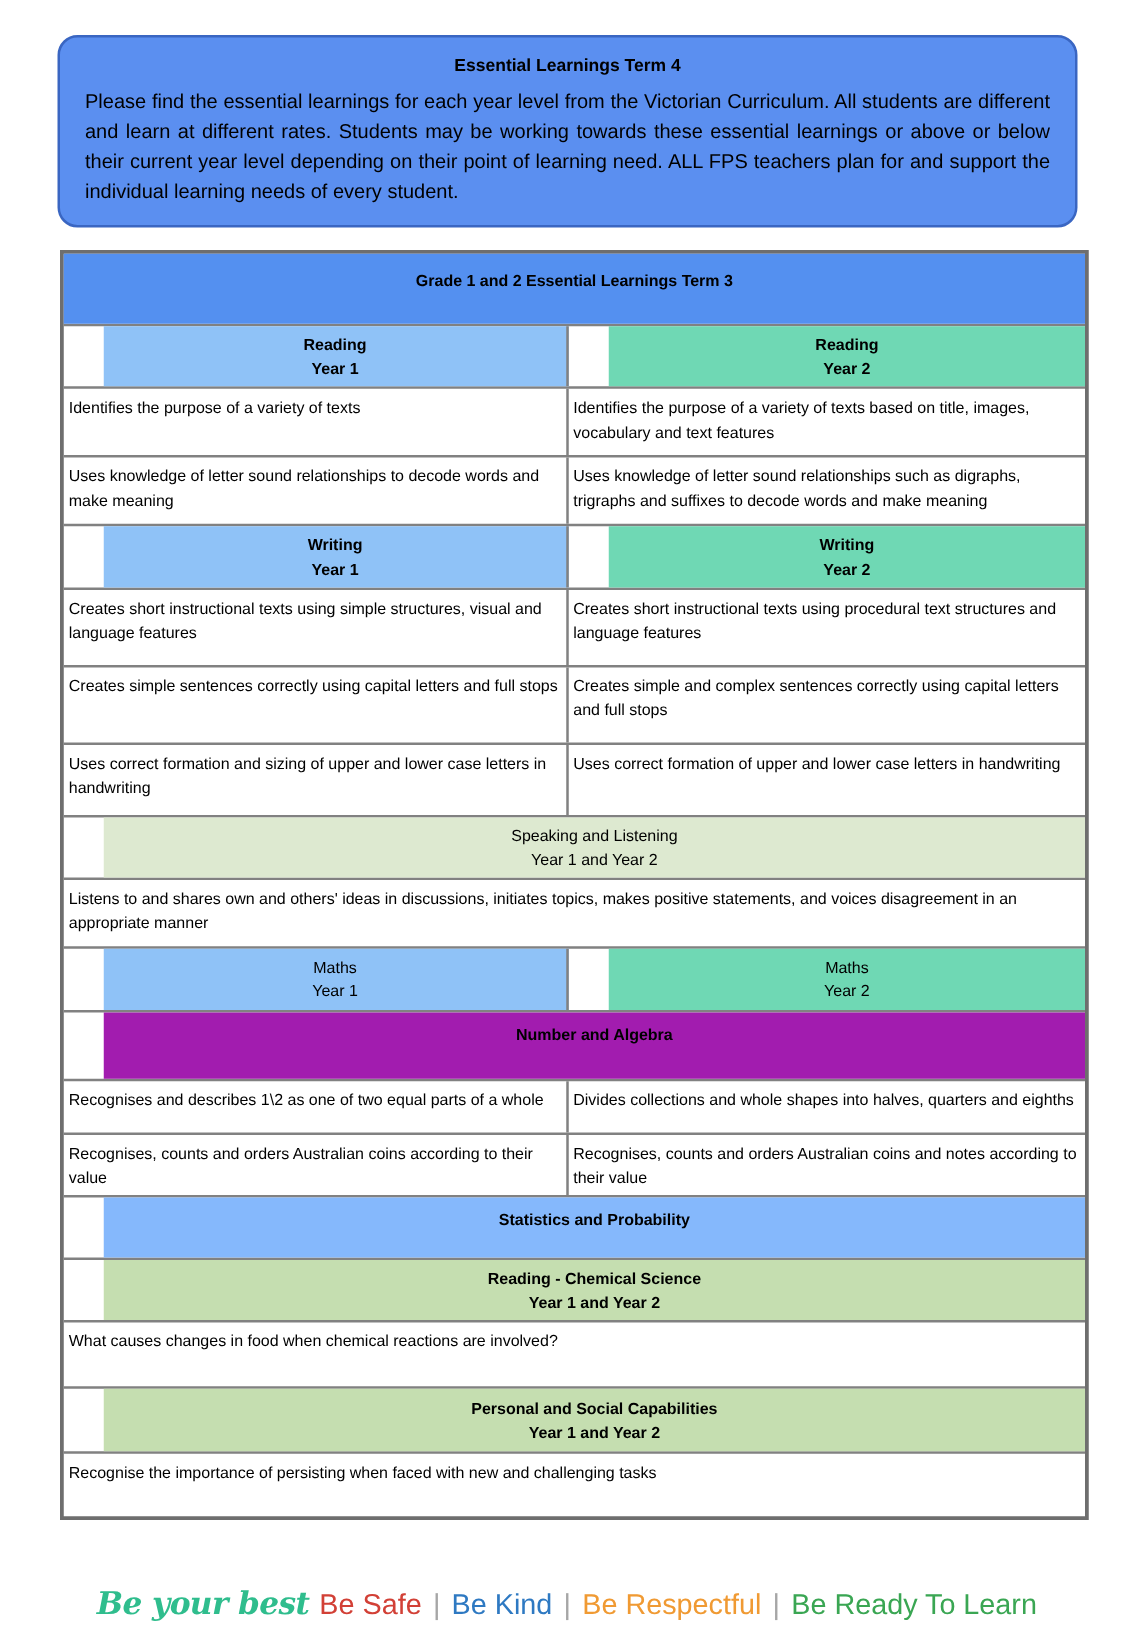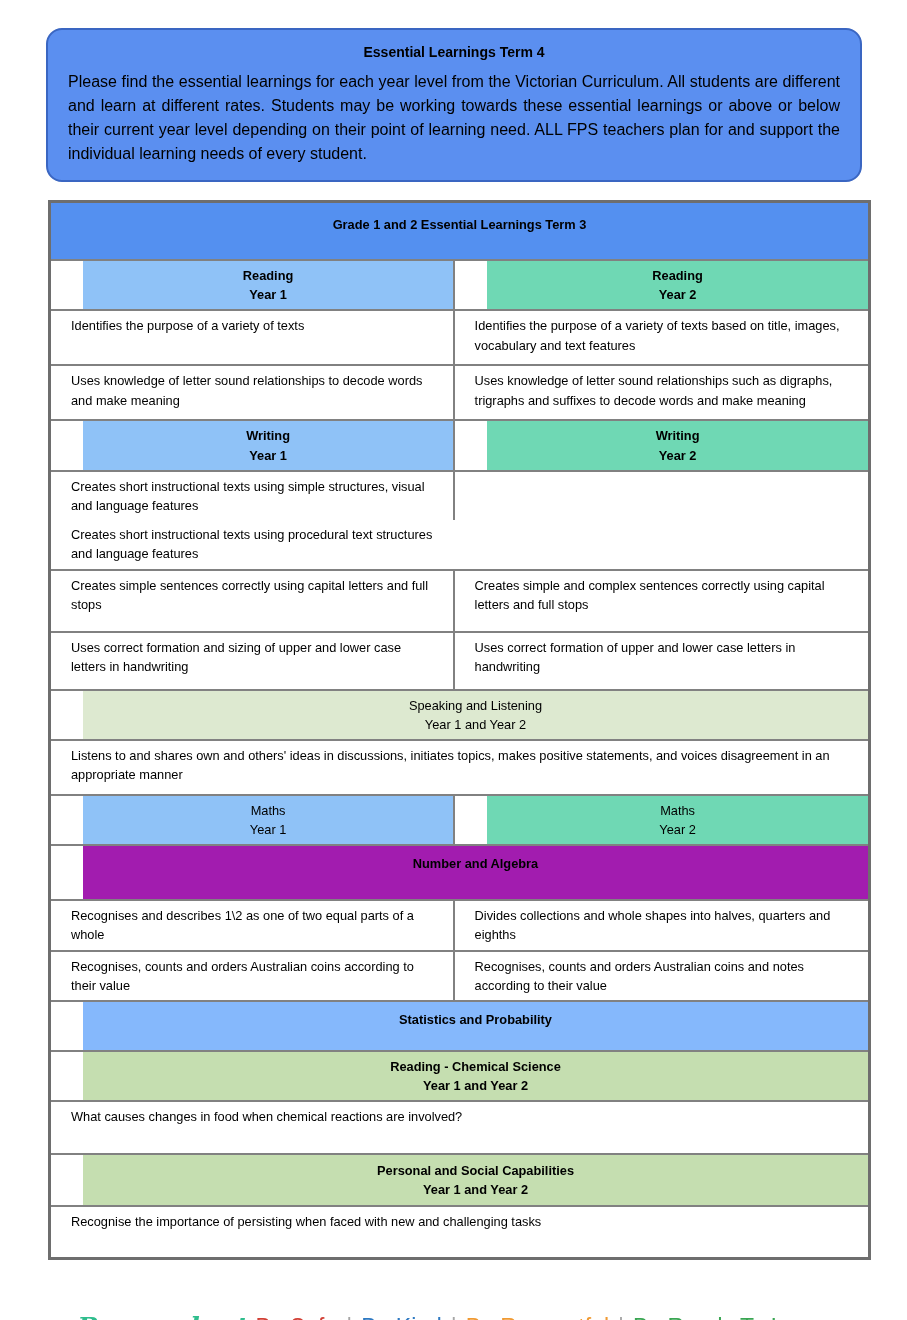--- a/index.html
+++ b/index.html
@@ -21,21 +21,21 @@
   .hero-body{font-size:16px;line-height:1.5;text-align:justify;margin:0;color:#000;}
 
   
   .elt{
     margin:18px 0 0 48px;width:823px;
     border:3px solid #6e6e6e;
     box-sizing:border-box;background:#fff;
   }
   .row{display:flex;border-top:2px solid #818181;box-sizing:border-box;}
   .title-row{border-top:none;}
-  .cell{box-sizing:border-box;padding:5px 20px;font-size:12.8px;line-height:1.5;color:#000;}
+  .cell{box-sizing:border-box;padding:5px 4px;font-size:12.8px;line-height:1.5;color:#000;}
   .c1{width:49.4%;border-right:2px solid #818181;}
   .c2{width:50.6%;}
   .full{width:100%;}
   .head{display:flex;flex-direction:column;justify-content:center;text-align:center;margin-left:32px;}
   .top{justify-content:flex-start;padding-top:8px;}
   .bold{font-weight:700;}
   .title-cell{
     width:100%;font-weight:700;text-align:center;
     padding-top:12px;min-height:56px;
   }
@@ -83,21 +83,21 @@
       <div class="row" style="min-height: 50px;">
         <div class="cell head c1 bold" style="background: rgb(143, 194, 247);">
           <span>Writing</span>
           <span>Year 1</span>
         </div>
         <div class="cell head c2 bold" style="background: rgb(111, 216, 180);">
           <span>Writing</span>
           <span>Year 2</span>
         </div>
       </div>
-      <div class="row" style="min-height: 62px; flex-direction: column;">
+      <div class="row" style="min-height: 62px;">
         <div class="cell c1">Creates short instructional texts using simple structures, visual and language features</div>
         <div class="cell c2">Creates short instructional texts using procedural text structures and language features</div>
       </div>
       <div class="row" style="min-height: 62px;">
         <div class="cell c1">Creates simple sentences correctly using capital letters and full stops</div>
         <div class="cell c2">Creates simple  and complex sentences correctly using capital letters and full stops</div>
       </div>
       <div class="row" style="min-height: 58px;">
         <div class="cell c1">Uses correct formation and sizing of  upper and lower case letters in handwriting</div>
         <div class="cell c2">Uses correct formation of upper and lower case letters in handwriting</div>

